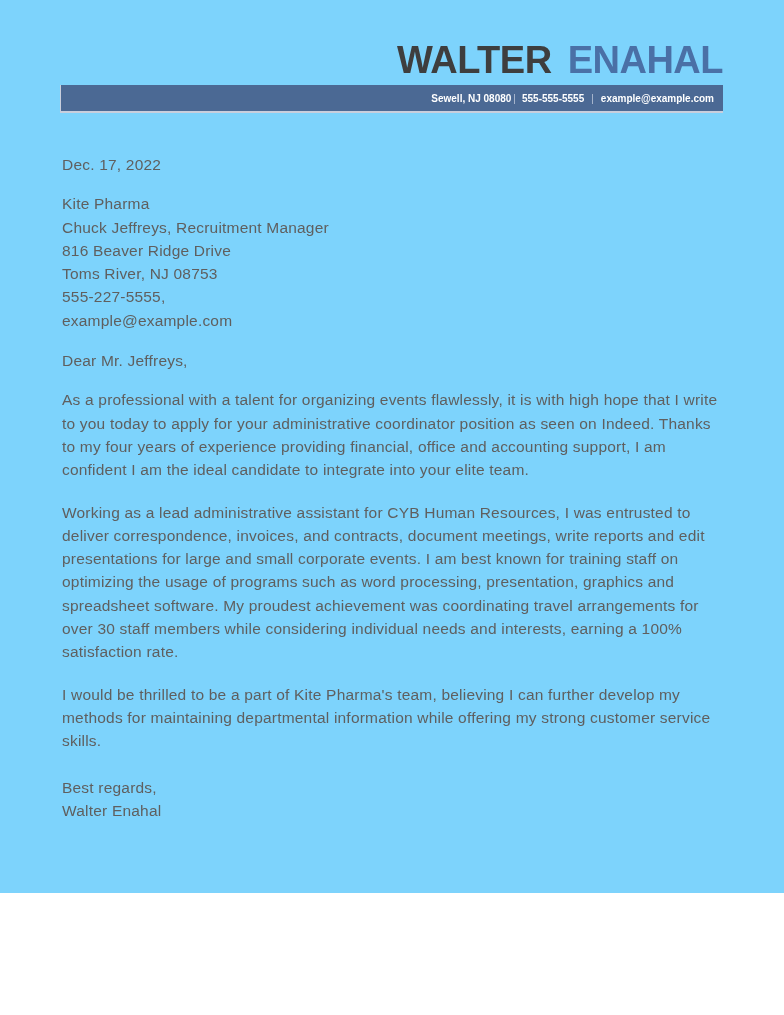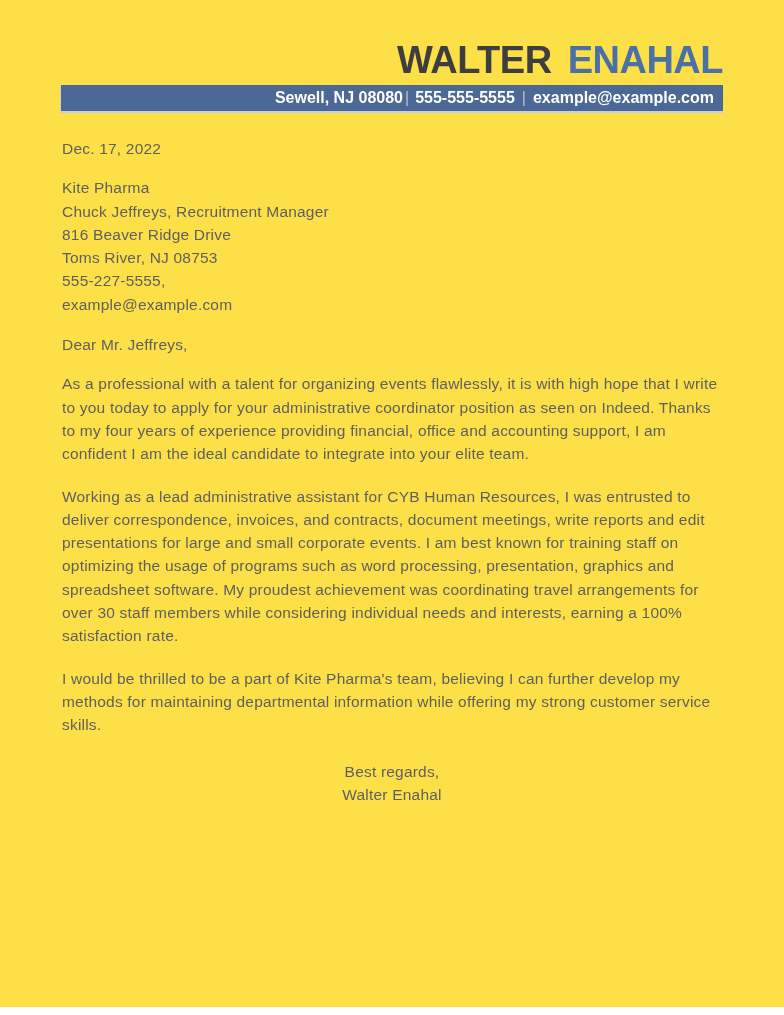--- a/index.html
+++ b/index.html
@@ -3,22 +3,22 @@
 <meta charset="utf-8">
 <style>
   * { margin: 0; padding: 0; box-sizing: border-box; }
   html, body { background: #ffffff; }
   body {
     font-family: "Liberation Sans", "DejaVu Sans", sans-serif;
   }
   .page {
     position: relative;
     width: 784px;
-    height: 1007px;
-    background: #fde047;
+    height: 893px;
+    background: #7dd3fc;
     overflow: hidden;
   }
   
   .letter-header {
     padding-top: 40px;
   }
   .applicant-name {
     text-align: right;
     margin-right: 61px;
     font-size: 38px;
@@ -34,43 +34,43 @@
     height: 28px;
     background: #4b6994;
     border-bottom: 2px solid #c8cedd;
     border-left: 1px solid #c8cedd;
     display: flex;
     align-items: center;
     justify-content: flex-end;
     padding-right: 9px;
     color: #ffffff;
     font-weight: bold;
-    font-size: 16px;
+    font-size: 10px;
     white-space: nowrap;
   }
   .contact-bar .sep {
     color: #b7c2d6;
     font-weight: normal;
     padding: 0 6px 0 2px;
   }
   .contact-bar .sep2 { padding: 0 7px; }
   
   .letter-body {
-    margin: 24px 62px 0 62px;
+    margin: 40px 62px 0 62px;
     width: 660px;
     color: #5f5f5f;
     font-size: 15.5px;
     line-height: 23.3px;
     letter-spacing: 0.2px;
   }
   .letter-date { margin-bottom: 16px; }
   .recipient-block { margin-bottom: 17px; }
   .salutation { margin-bottom: 16px; }
   .body-paragraph { margin-bottom: 19px; }
-  .closing-block { margin-top: 23px; text-align: center; }
+  .closing-block { margin-top: 23px; }
 </style>
 </head>
 <body>
 
 <div class="page">
 
   <div class="letter-header">
     <div class="applicant-name">
       <span class="name-first">WALTER</span>
       <span class="name-last">ENAHAL</span>

